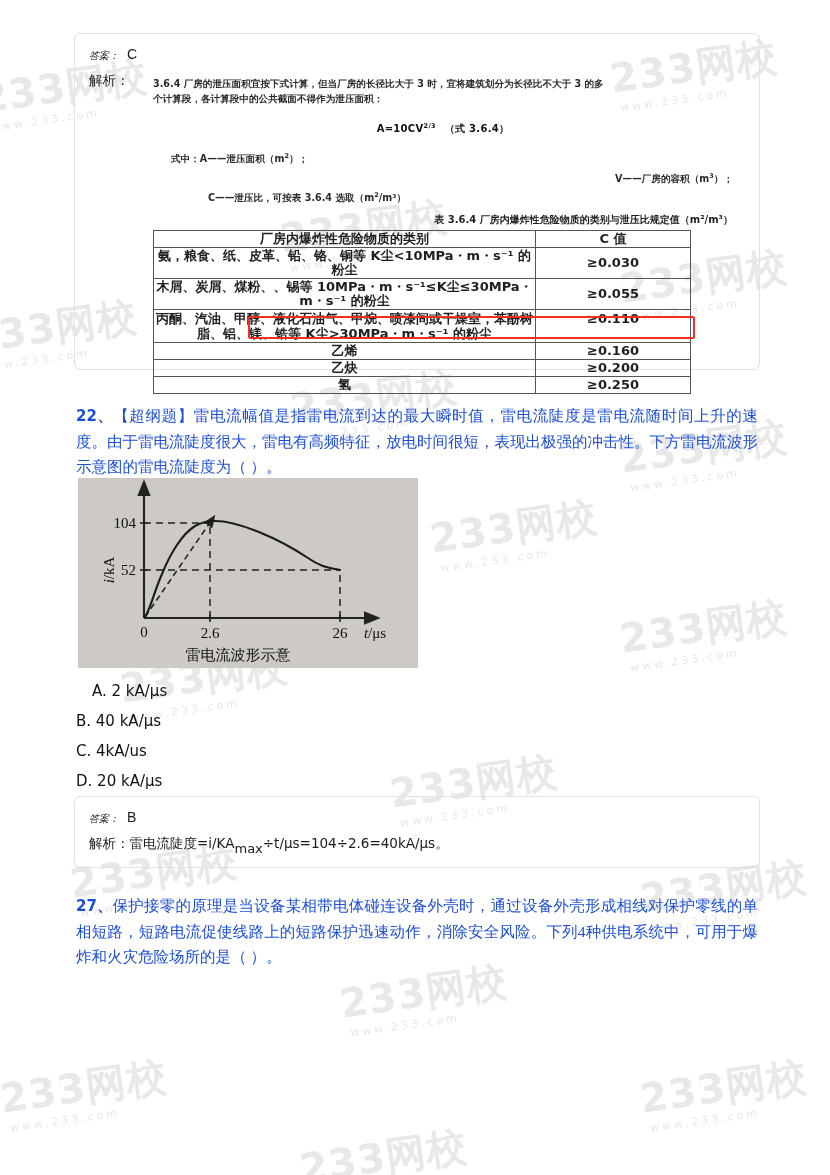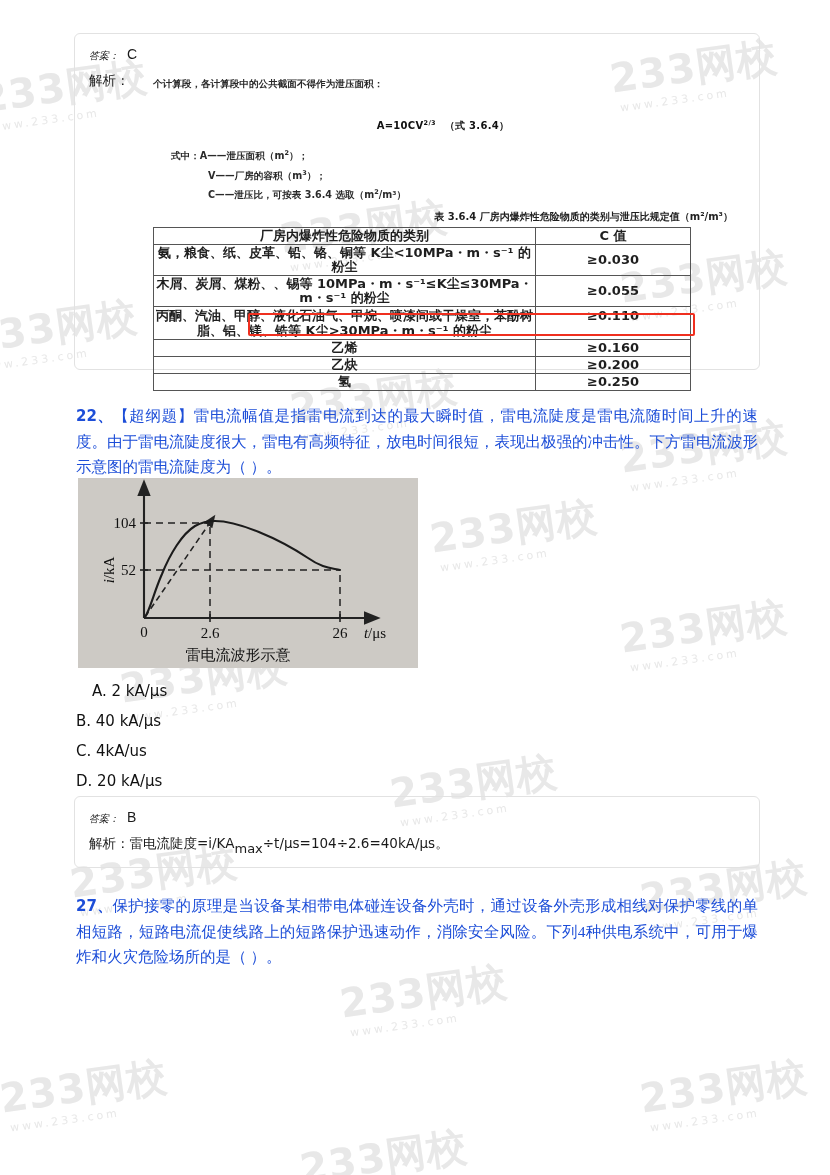--- a/index.html
+++ b/index.html
@@ -244,32 +244,33 @@
     <div class="ans-line" style="position:absolute; left:14px; top:12px;">
       <span class="ans-label">答案：</span><span class="ans-val">C</span>
     </div>
 
     <div class="ans-line" style="position:absolute; left:14px; top:38px;">
       <span>解析：</span>
     </div>
 
     <div style="position:absolute; left:78px; top:42px; width:580px;">
 
+      <div class="reg-text">3.6.4 厂房的泄压面积宜按下式计算，但当厂房的长径比大于 3 时，宜将建筑划分为长径比不大于 3 的多</div>
       <div class="reg-text">个计算段，各计算段中的公共截面不得作为泄压面积：</div>
 
-      <div class="reg-formula" style="margin-top:28px;">
+      <div class="reg-formula" style="margin-top:16px;">
         <span>A=10CV</span><sup class="sm">2/3</sup>
         <span style="margin-left:5px;">（式 3.6.4）</span>
       </div>
 
       <div style="margin-top:12px; padding-left:18px;">
         <div class="reg-def">
           <span>式中：</span><span>A</span><span>——</span><span>泄压面积（m</span><sup class="sm">2</sup><span>）；</span>
         </div>
-        <div class="reg-def" style="padding-left:37px;">
+        <div class="reg-def" style="padding-left:37px;text-align:right;">
           <span>V</span><span>——</span><span>厂房的容积（m</span><sup class="sm">3</sup><span>）；</span>
         </div>
         <div class="reg-def" style="padding-left:37px;">
           <span>C</span><span>——</span><span>泄压比，可按表 3.6.4 选取（m</span><sup class="sm">2</sup><span>/m³）</span>
         </div>
       </div>
 
       <div class="tbl-title" style="margin-top:7px;">表 3.6.4 厂房内爆炸性危险物质的类别与泄压比规定值（m²/m³）</div>
 
       <div style="position:relative; margin-top:3px; width:538px;">

